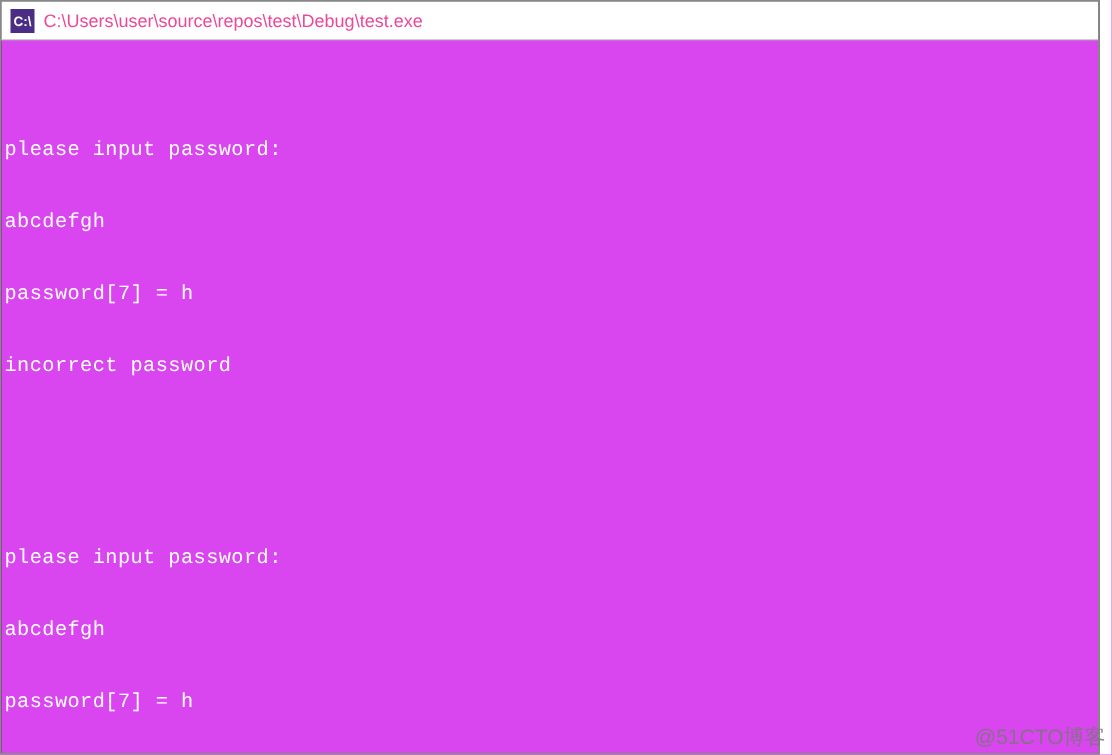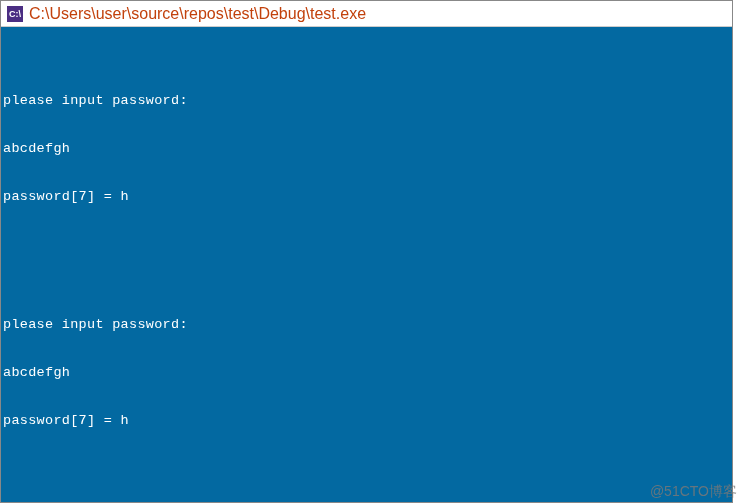--- a/index.html
+++ b/index.html
@@ -39,26 +39,26 @@
       display: flex;
       align-items: center;
       justify-content: center;
       color: #fff;
       font-size: 9px;
       font-weight: bold;
       font-family: sans-serif;
     }
     .titlebar-text {
       font-family: "Segoe UI", Tahoma, sans-serif;
-      font-size: 16px;
-      color: #c2410c;
+      font-size: 12px;
+      color: #ec4899;
     }
     .console {
       flex: 1;
-      background: #0369a1;
+      background: #d946ef;
       color: #fff;
       font-family: "SimSun", "NSimSun", Consolas, "Courier New", monospace;
       font-size: 13.5px;
       line-height: 16px;
       padding: 2px 0 0 2px;
       white-space: pre;
       overflow: hidden;
       letter-spacing: 0.3px;
     }
     .block {
@@ -82,20 +82,21 @@
     <div class="titlebar-icon">
       <span>C:\</span>
     </div>
     <div class="titlebar-text">C:\Users\user\source\repos\test\Debug\test.exe</div>
   </div>
   <div class="console">
     <div class="block">
       <div>please input password:</div>
       <div>abcdefgh</div>
       <div>password[7] = h</div>
+      <div>incorrect password</div>
     </div>
     <div class="block">
       <div>please input password:</div>
       <div>abcdefgh</div>
       <div>password[7] = h</div>
       
     </div>
     
     
     

